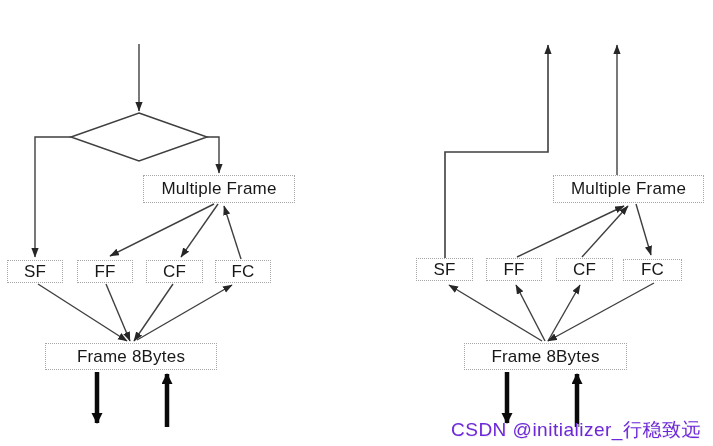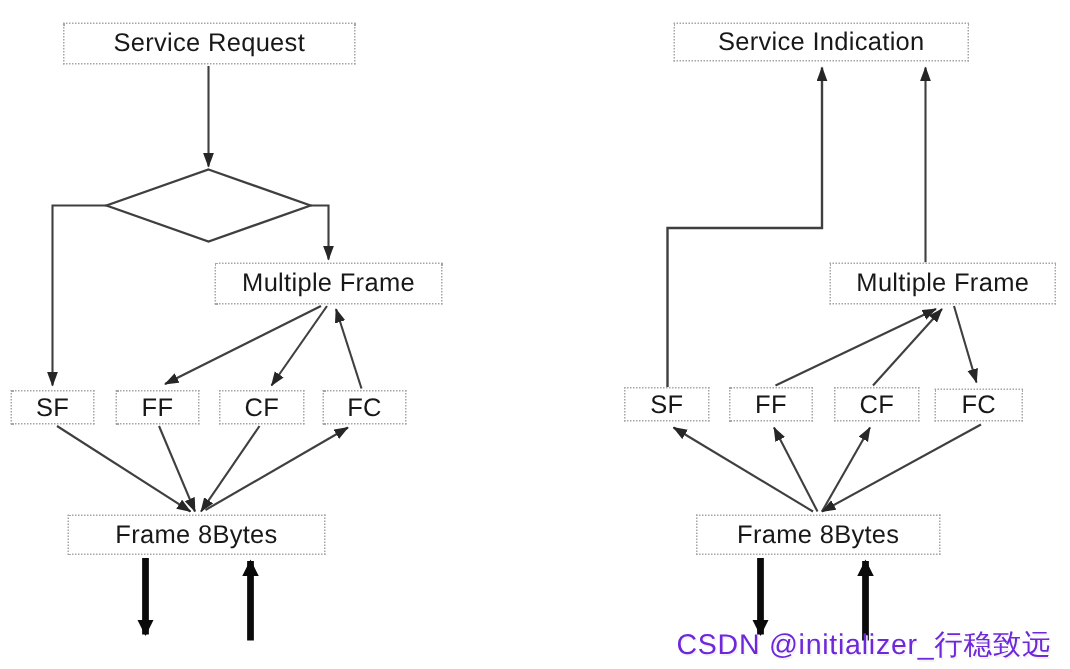--- a/index.html
+++ b/index.html
@@ -54,32 +54,30 @@
     <line x1="582" y1="257" x2="628" y2="206" stroke="#3f3f3f" stroke-width="1.4" marker-end="url(#ah)"></line>
     <line x1="636" y1="204" x2="651" y2="255" stroke="#3f3f3f" stroke-width="1.4" marker-end="url(#ah)"></line>
     <line x1="542" y1="341" x2="449" y2="285" stroke="#3f3f3f" stroke-width="1.4" marker-end="url(#ah)"></line>
     <line x1="545" y1="341" x2="516" y2="285" stroke="#3f3f3f" stroke-width="1.4" marker-end="url(#ah)"></line>
     <line x1="548" y1="341" x2="580" y2="285" stroke="#3f3f3f" stroke-width="1.4" marker-end="url(#ah)"></line>
     <line x1="654" y1="283" x2="548" y2="341" stroke="#3f3f3f" stroke-width="1.4" marker-end="url(#ah)"></line>
     <line x1="507" y1="372" x2="507" y2="423" stroke="#0a0a0a" stroke-width="4.5" marker-end="url(#ahb)"></line>
     <line x1="577" y1="427" x2="577" y2="374" stroke="#0a0a0a" stroke-width="4.5" marker-end="url(#ahb)"></line>
   </svg>
 
-  <div class="box" style="left:42px;top:15px;width:195px;height:28px">Service Request</div>
 
   <div class="box" style="left:143px;top:175px;width:152px;height:28px">Multiple Frame</div>
 
   <div class="box" style="left:7px;top:260px;width:56px;height:23px">SF</div>
   <div class="box" style="left:77px;top:260px;width:56px;height:23px">FF</div>
   <div class="box" style="left:146px;top:260px;width:57px;height:23px">CF</div>
   <div class="box" style="left:215px;top:260px;width:56px;height:23px">FC</div>
 
   <div class="box" style="left:45px;top:343px;width:172px;height:27px">Frame 8Bytes</div>
 
-  <div class="box" style="left:449px;top:15px;width:197px;height:26px">Service Indication</div>
 
   <div class="box" style="left:553px;top:175px;width:151px;height:28px">Multiple Frame</div>
 
   <div class="box" style="left:416px;top:258px;width:57px;height:23px">SF</div>
   <div class="box" style="left:486px;top:258px;width:56px;height:23px">FF</div>
   <div class="box" style="left:556px;top:258px;width:57px;height:23px">CF</div>
   <div class="box" style="left:623px;top:259px;width:59px;height:22px">FC</div>
 
   <div class="box" style="left:464px;top:343px;width:163px;height:27px">Frame 8Bytes</div>
 

